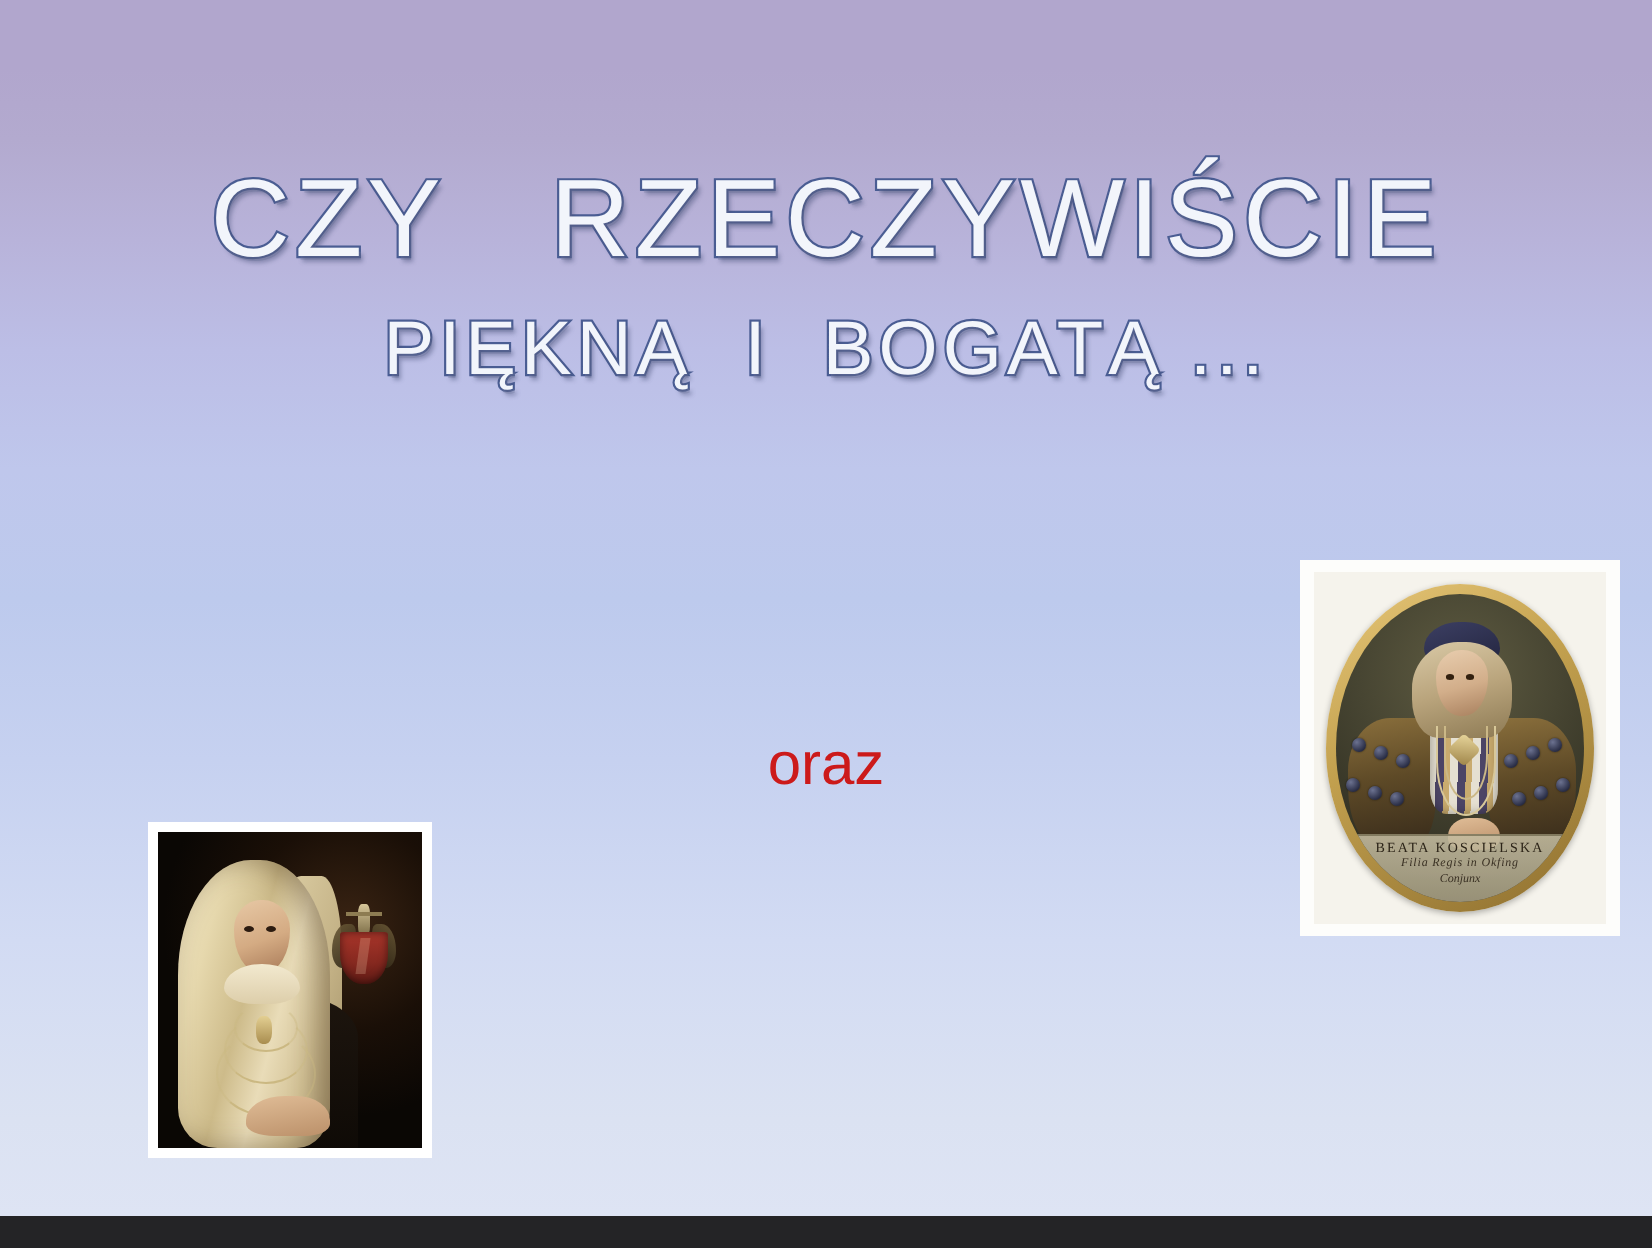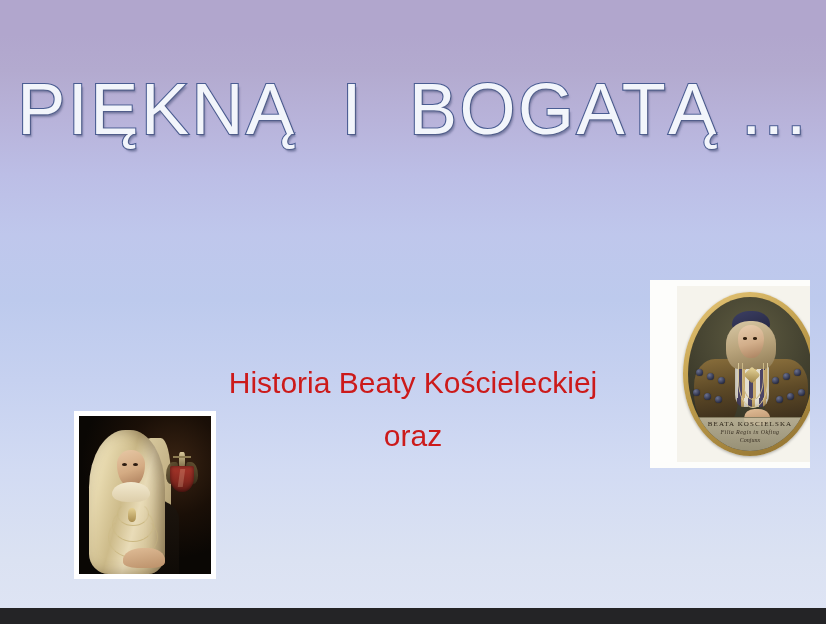--- a/index.html
+++ b/index.html
@@ -58,21 +58,21 @@
     color: #f2f5fb;
     white-space: pre;
     -webkit-text-stroke: 2.2px #4a5d93;
     paint-order: stroke fill;
     text-shadow:
         2px 3px 2px rgba(70, 80, 120, 0.45),
         1px 2px 0px rgba(120, 128, 165, 0.35);
   }
   #title-line-1 { font-size: 55px; }
   #title-line-2 { font-size: 55px; }
-  #title-line-3 { font-size: 72px; }
+  #title-line-3 { font-size: 38px; }
 
   
   #subtitle-block {
     position: absolute;
     left: 0;
     top: 356px;
     width: 826px;
     text-align: center;
   }
   .subtitle-line {
@@ -249,21 +249,20 @@
     top: 280px;
     width: 160px;
     height: 188px;
     background: #fdfdfb;
   }
   #portrait-right .canvas {
     position: absolute;
     left: 7px; top: 6px;
     width: 146px; height: 176px;
     background: #f5f3ec;
-    margin-left: 20px;
   }
   #beata-oval-outer {
     position: absolute;
     left: 6px; top: 6px;
     width: 134px; height: 164px;
     border-radius: 50%;
     background: linear-gradient(150deg, #e8c87a 0%, #c3a14f 40%, #8e6f2f 100%);
     box-shadow: 0 1px 3px rgba(0,0,0,0.3);
   }
   #beata-oval-inner {
@@ -408,25 +407,25 @@
     color: #3a3124;
     line-height: 8px;
   }
 </style>
 </head>
 <body>
 
 <div id="slide">
 
   <div id="title-block">
+    <div class="title-line" id="title-line-1">CZY   RZECZYWIŚCIE</div>
     <div class="title-line" id="title-line-3">PIĘKNĄ  I  BOGATĄ ...</div>
   </div>
 
   <div id="subtitle-block">
-    <div class="subtitle-line">Historia Beaty Kościeleckiej</div>
     <div class="subtitle-line">oraz</div>
   </div>
 
   <div class="portrait-frame" id="portrait-left">
     <div class="canvas">
 
       <div id="hal-veil-right"></div>
       <div id="hal-gown"></div>
       <div id="hal-veil"></div>
 

